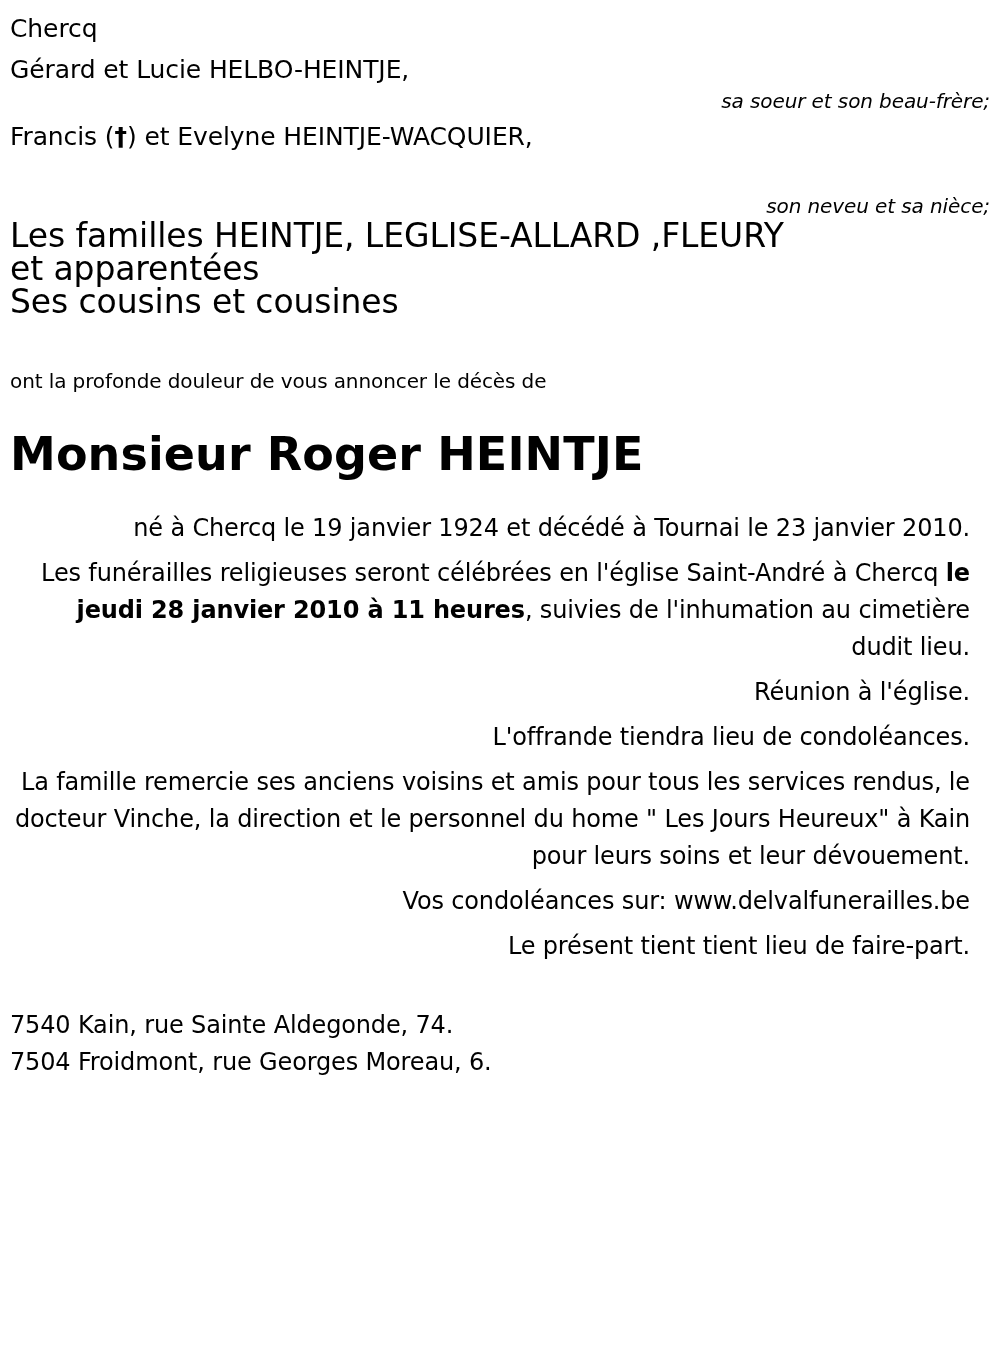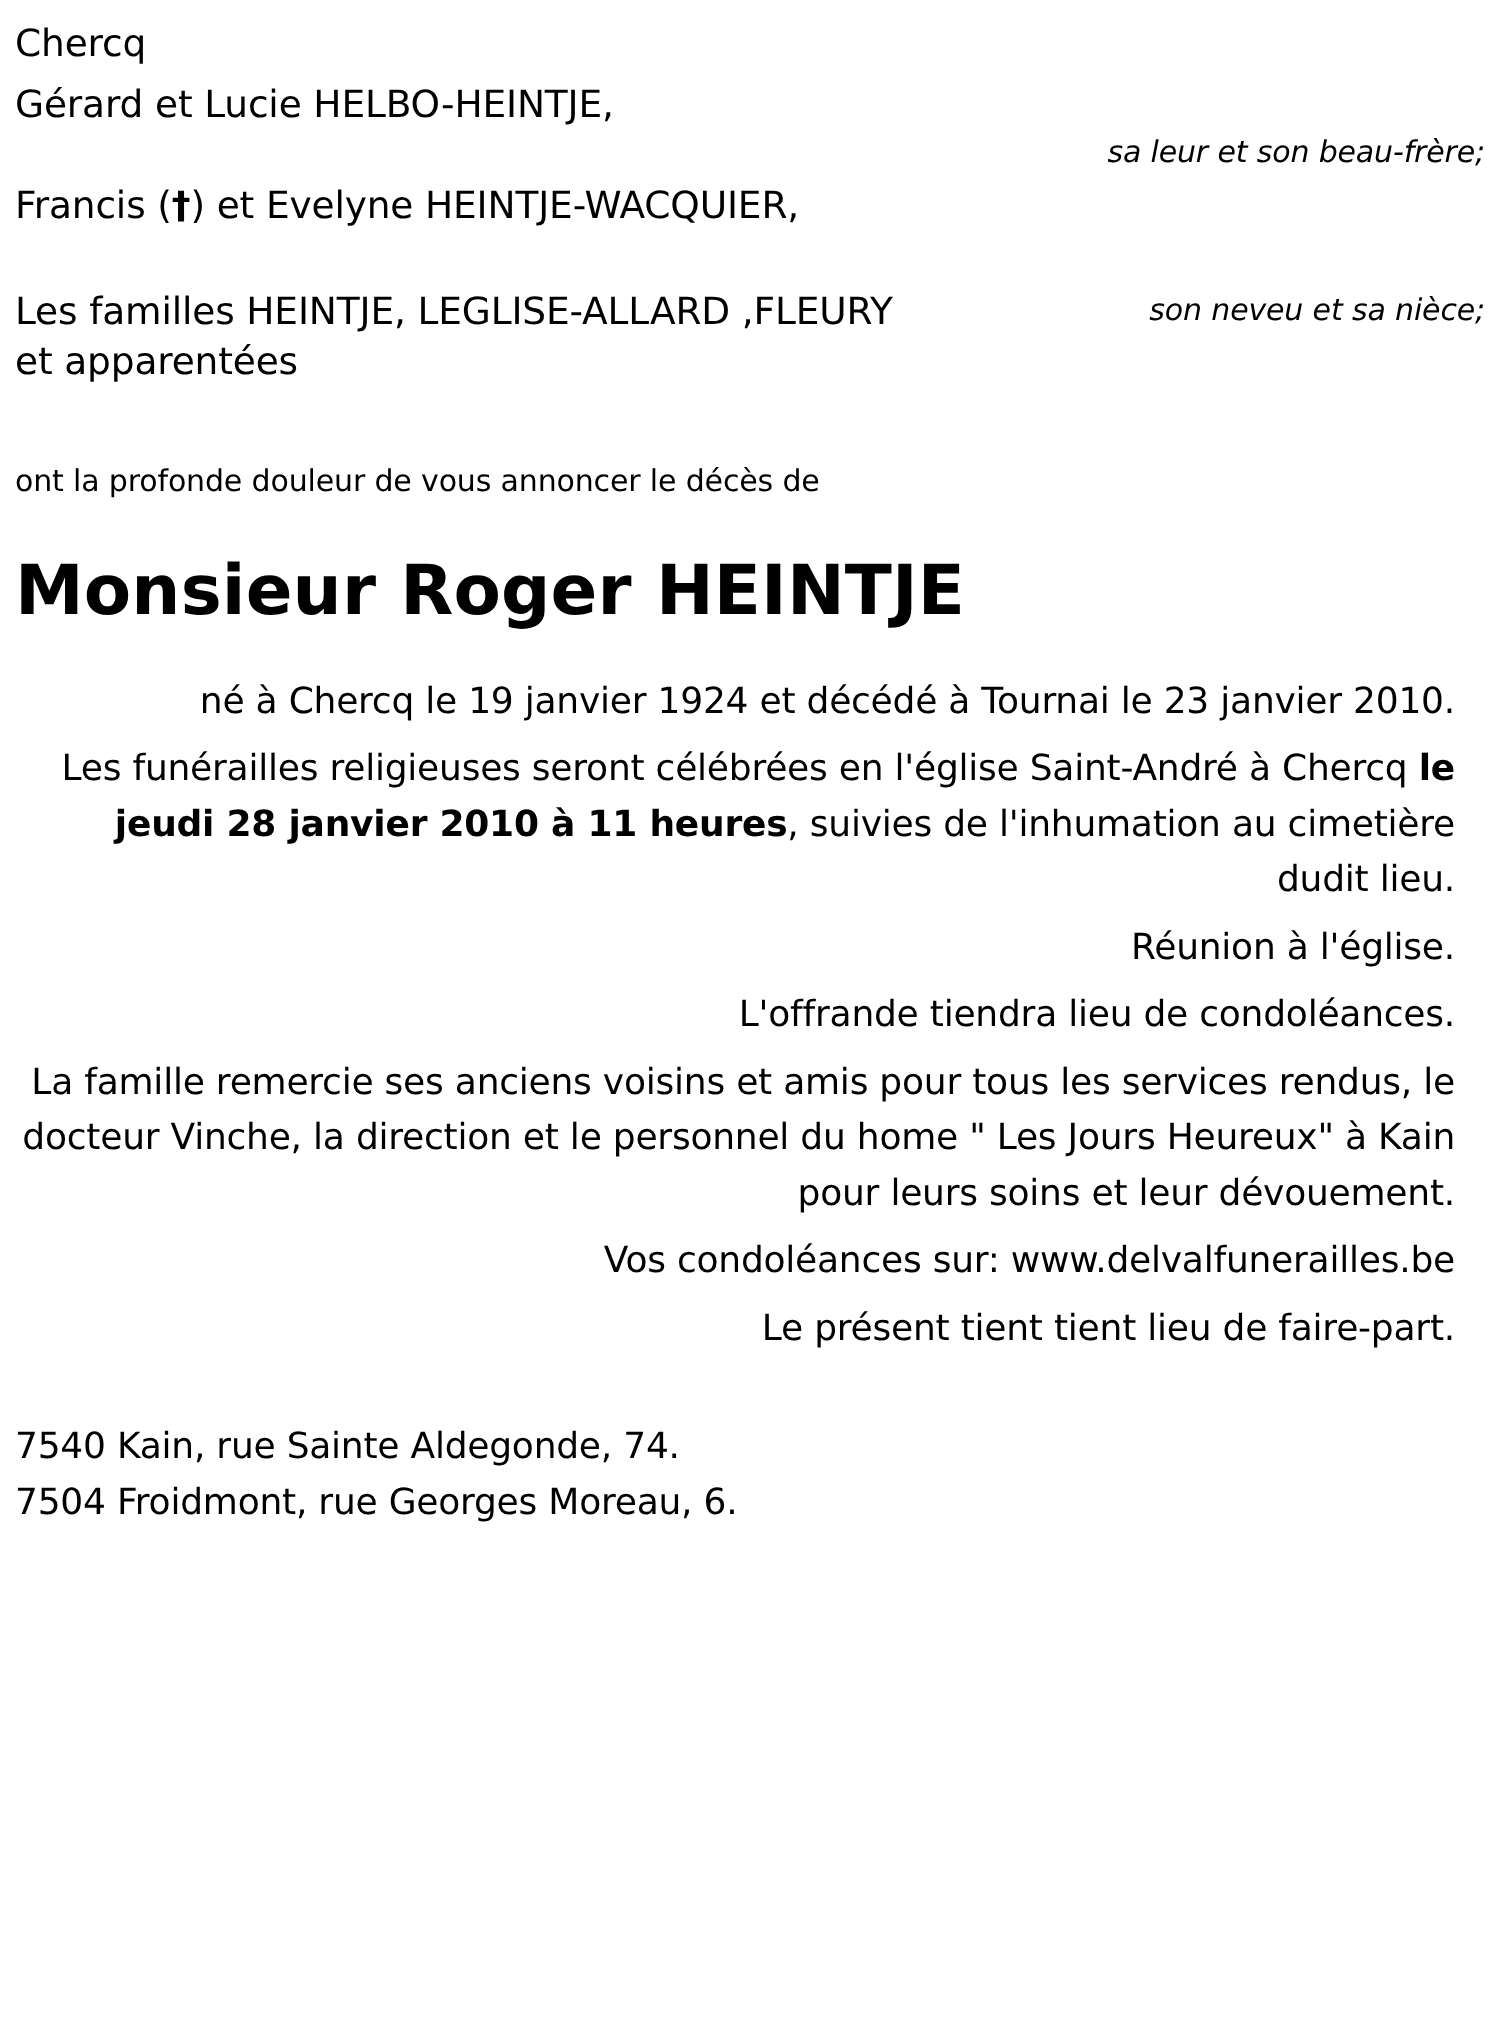--- a/index.html
+++ b/index.html
@@ -52,23 +52,24 @@
 
   .dagger {
     font-weight: bold;
   }
 
   .gap-sm { height: 26px; }
   .gap-md { height: 34px; }
   .gap-lg { height: 46px; }
 
   .families {
-    font-size: 25px;
+    font-size: 33px;
     line-height: 33px;
     letter-spacing: -0.1px;
+    margin-top: 28px;
   }
   .families div { white-space: nowrap; }
 
   .announce {
     font-size: 20px;
     line-height: 34px;
     letter-spacing: -0.1px;
   }
 
   
@@ -104,34 +105,35 @@
 <body>
 
 <div class="page">
 
   <div class="mourners">
 
     <div class="mourner-name">Chercq</div>
 
     <div class="mourner-name">Gérard et Lucie HELBO-HEINTJE,</div>
 
-    <div class="relation rel-1">sa leur et son beau-frère;</div>
+    <div class="relation rel-1">sa soeur et son beau-frère;</div>
 
     <div class="gap-sm"></div>
 
     <div class="mourner-name"><span>Francis (</span><span class="dagger">†</span><span>) et Evelyne HEINTJE-WACQUIER,</span></div>
 
     <div class="relation rel-2">son neveu et sa nièce;</div>
   </div>
 
   <div class="gap-md"></div>
 
   <div class="families">
     <div>Les familles HEINTJE, LEGLISE-ALLARD ,FLEURY</div>
     <div>et apparentées</div>
+    <div>Ses cousins et cousines</div>
   </div>
 
   <div class="gap-lg"></div>
 
   <div class="announce">ont la profonde douleur de vous annoncer le décès de</div>
 
   <div class="gap-md"></div>
 
   <div class="deceased">Monsieur Roger HEINTJE</div>
 

